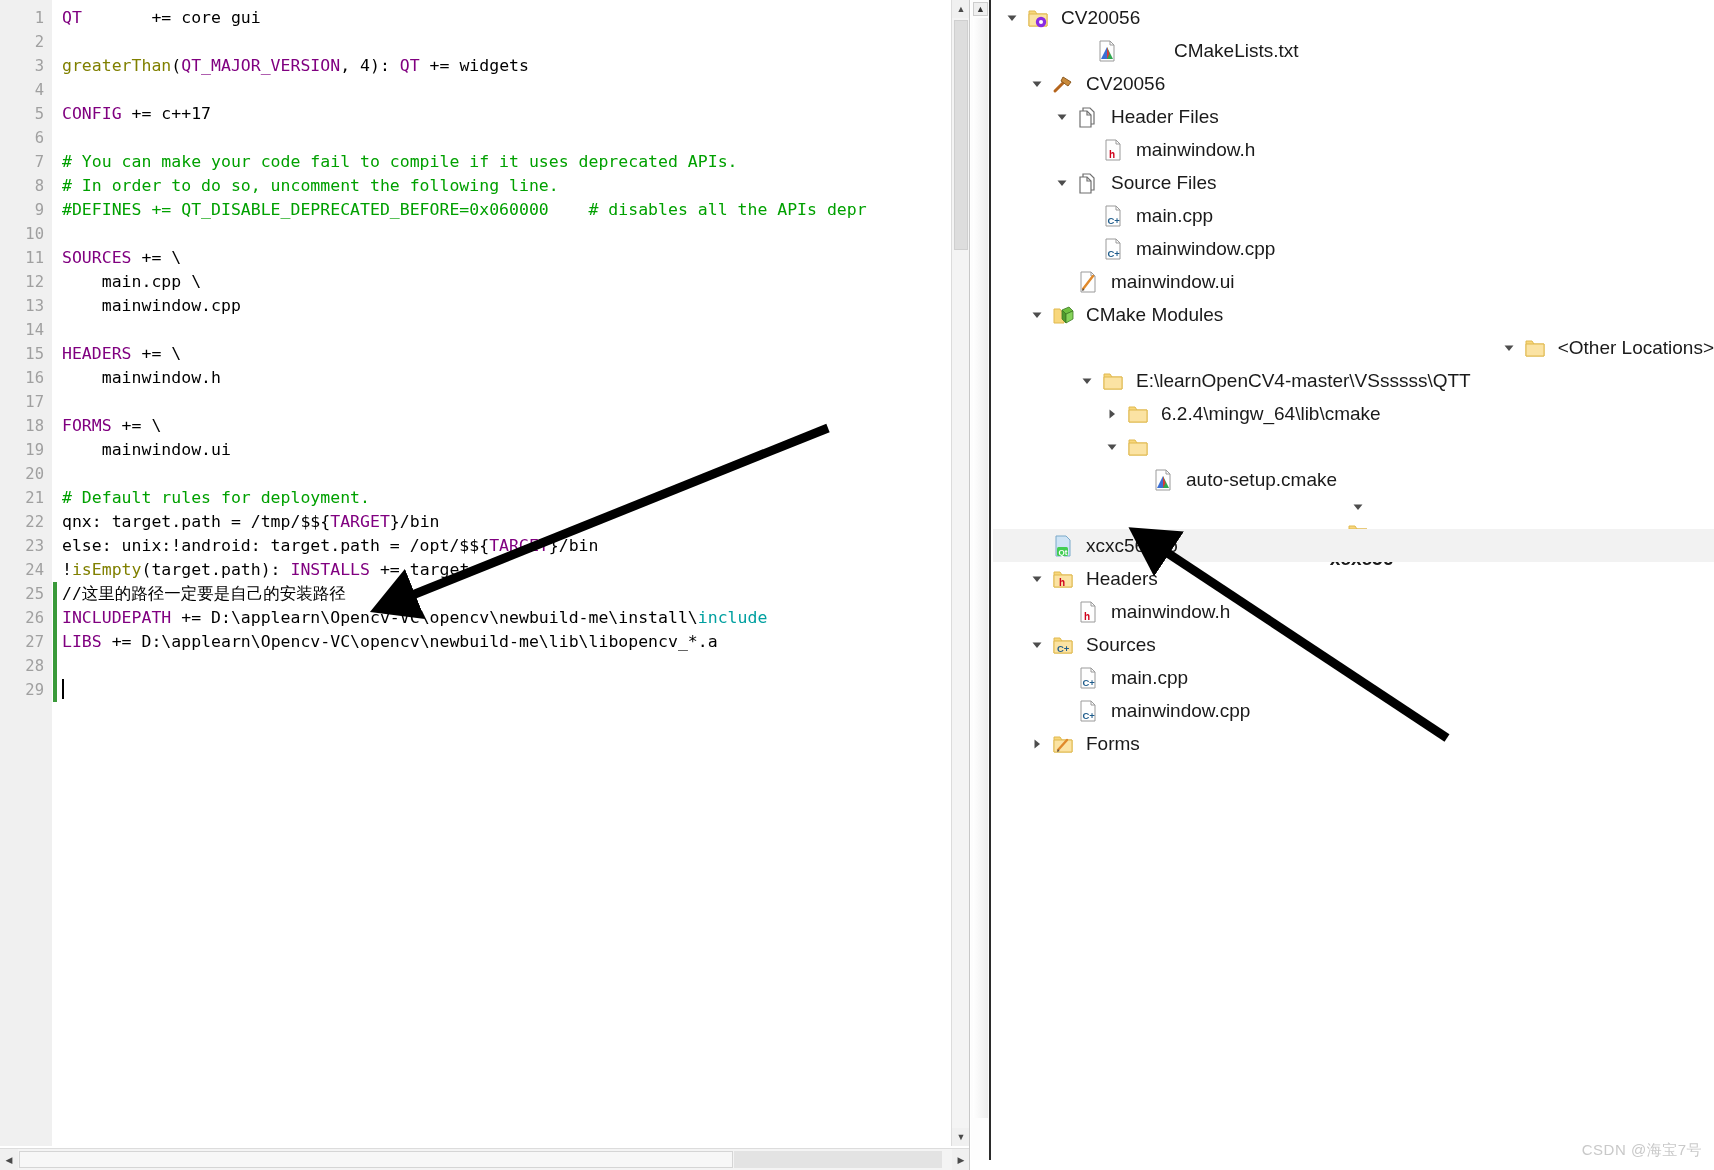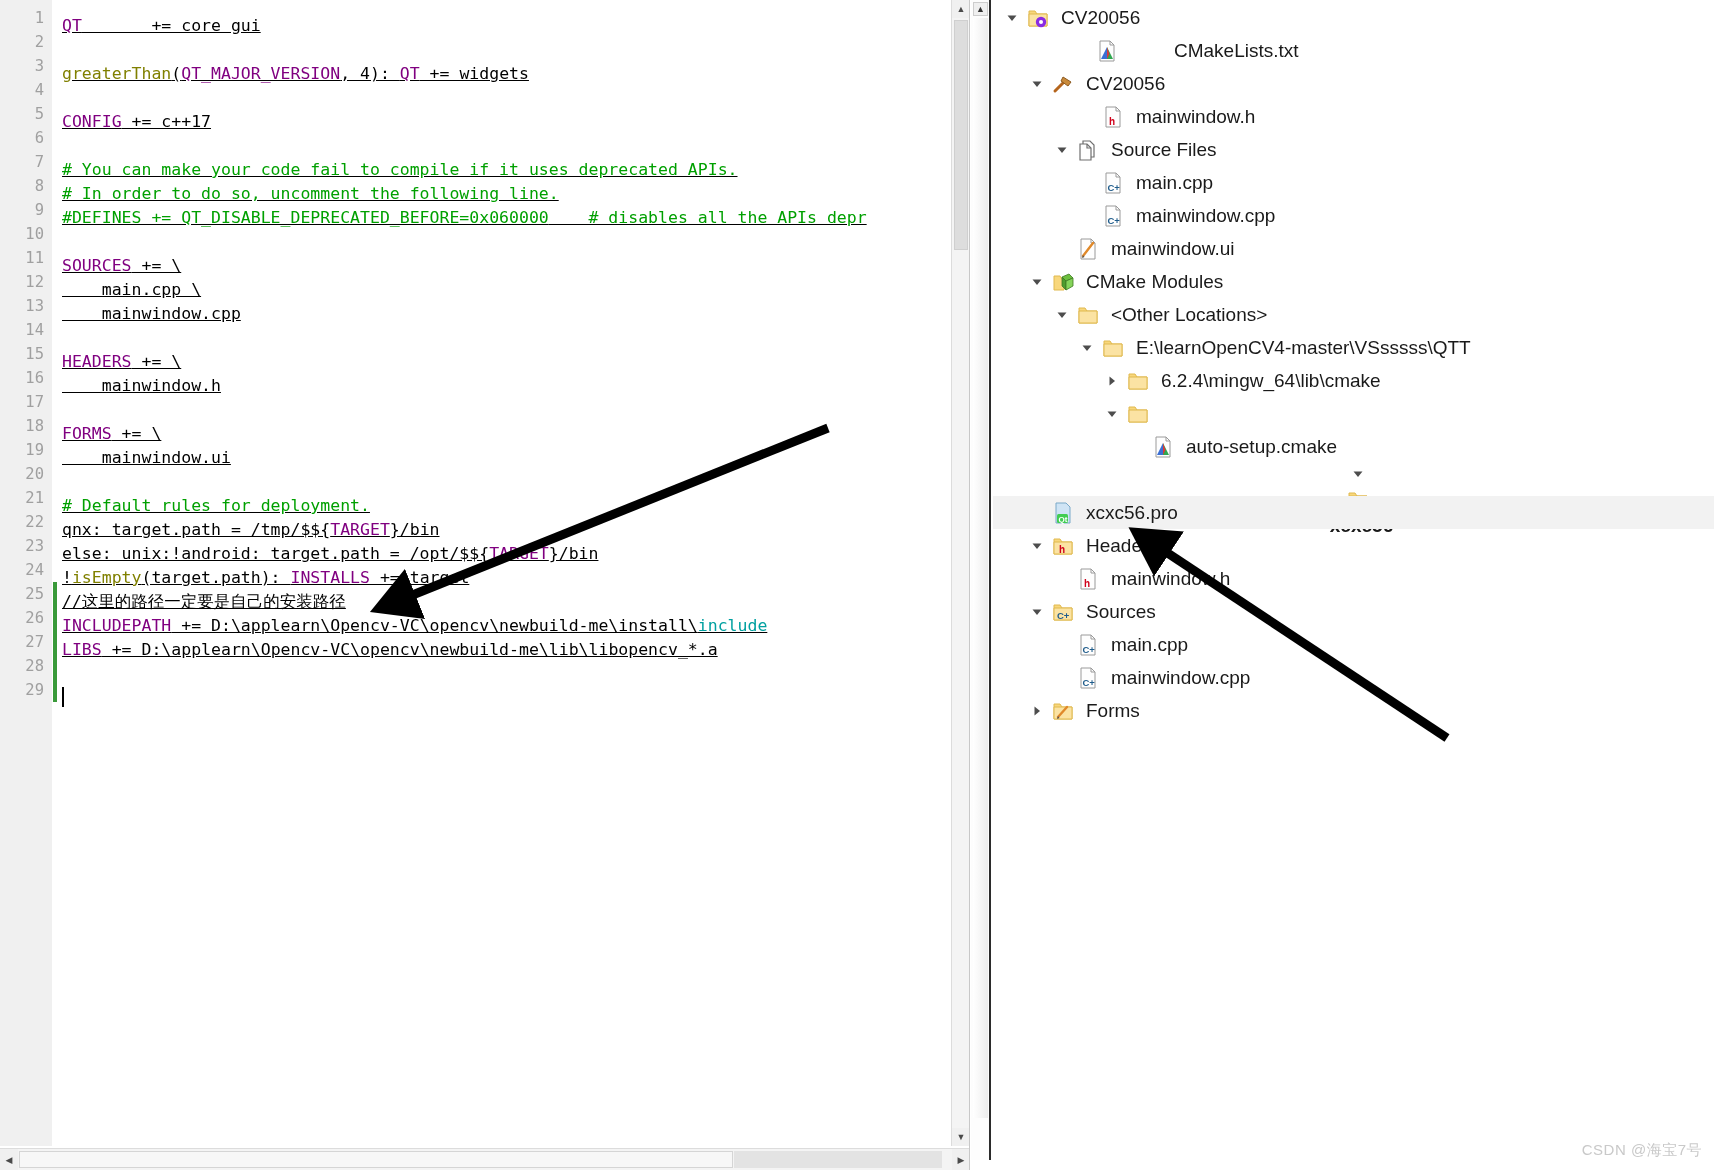--- a/index.html
+++ b/index.html
@@ -64,24 +64,23 @@
     position: absolute;
     left: 0; top: 0;
     width: 44px;
     text-align: right;
     color: #a0a0a0;
     font-size: 15.5px;
     font-family: "DejaVu Sans Mono", "Liberation Mono", monospace;
   }
   .ctext {
     position: absolute;
-    left: 62px; top: 8px;
+    left: 62px; top: 0;
     white-space: pre;
     color: #000000;
-    text-decoration: underline;
   }
   .mark {
     position: absolute;
     left: 53px; top: 0;
     width: 4px; height: 24px;
     background: #3a9a3a;
   }
   
   .kw  { color: #800080; }     
   .fn  { color: #808000; }     
@@ -300,20 +299,35 @@
             </svg>
           </span>
           <span class="icon">
             <svg width="24" height="24" viewBox="0 0 24 24">
               <path d="M4 19 L13 10" stroke="#b5651d" stroke-width="3" stroke-linecap="round"></path>
               <path d="M12 5 L20 10 L17 14 L10 9 Z" fill="#c98a3a" stroke="#8c5a22" stroke-width="1"></path>
             </svg>
           </span>
           <span class="label">CV20056</span>
         </div>
+        <div class="row" style="padding-left: 58px;">
+          <span class="twisty">
+            <svg width="12" height="12" viewBox="0 0 12 12">
+              <path fill="#4d4d4d" d="M1.5 3.5 L10.5 3.5 L6 9 Z"></path>
+            </svg>
+          </span>
+          <span class="icon">
+            <svg width="24" height="24" viewBox="0 0 24 24">
+              <path d="M7 3 H14 L18 7 V19 H7 Z" fill="#ffffff" stroke="#6f6f6f" stroke-width="1.2"></path>
+              <path d="M4 6 H11 L15 10 V22 H4 Z" fill="#ffffff" stroke="#6f6f6f" stroke-width="1.2"></path>
+              <path d="M11 6 V10 H15" fill="none" stroke="#6f6f6f" stroke-width="1.2"></path>
+            </svg>
+          </span>
+          <span class="label">Header Files</span>
+        </div>
         <div class="row" style="padding-left: 83px;">
           <span class="twisty"></span>
           <span class="icon">
             <svg width="24" height="24" viewBox="0 0 24 24">
               <path d="M5 2 H15 L19 6 V22 H5 Z" fill="#fefefe" stroke="#9a9a9a" stroke-width="1"></path>
               <path d="M15 2 V6 H19" fill="none" stroke="#9a9a9a" stroke-width="1"></path>
               <text x="8" y="20" font-size="10" fill="#d0021b" font-family="Liberation Sans, sans-serif" font-weight="bold">h</text>
             </svg>
           </span>
           <span class="label">mainwindow.h</span>
@@ -376,21 +390,21 @@
           <span class="icon">
             <svg width="24" height="24" viewBox="0 0 24 24">
               <path d="M3 6 H9 L11 9 H13 V20 H3 Z" fill="#f8d77c" stroke="#e0b94e" stroke-width="1"></path>
               <path d="M11 7 L18 4 L22 8 L15 11 Z" fill="#6dbf3f" stroke="#3c7a22" stroke-width="0.8"></path>
               <path d="M11 7 V16 L15 20 V11 Z" fill="#4e9b2e" stroke="#3c7a22" stroke-width="0.8"></path>
               <path d="M15 11 L22 8 V16 L15 20 Z" fill="#85d35a" stroke="#3c7a22" stroke-width="0.8"></path>
             </svg>
           </span>
           <span class="label">CMake Modules</span>
         </div>
-        <div class="row" style="padding-left: 58px;">
+        <div class="row" style="padding-left: 58px; justify-content: flex-end;">
           <span class="twisty">
             <svg width="12" height="12" viewBox="0 0 12 12">
               <path fill="#4d4d4d" d="M1.5 3.5 L10.5 3.5 L6 9 Z"></path>
             </svg>
           </span>
           <span class="icon">
             <svg width="24" height="24" viewBox="0 0 24 24">
               <path d="M3 5 H9 L11 8 H21 V20 H3 Z" fill="#f8d77c" stroke="#e0b94e" stroke-width="1"></path>
               <path d="M3 8 H21 V20 H3 Z" fill="#fbe3a3" stroke="#e0b94e" stroke-width="1"></path>
             </svg>

